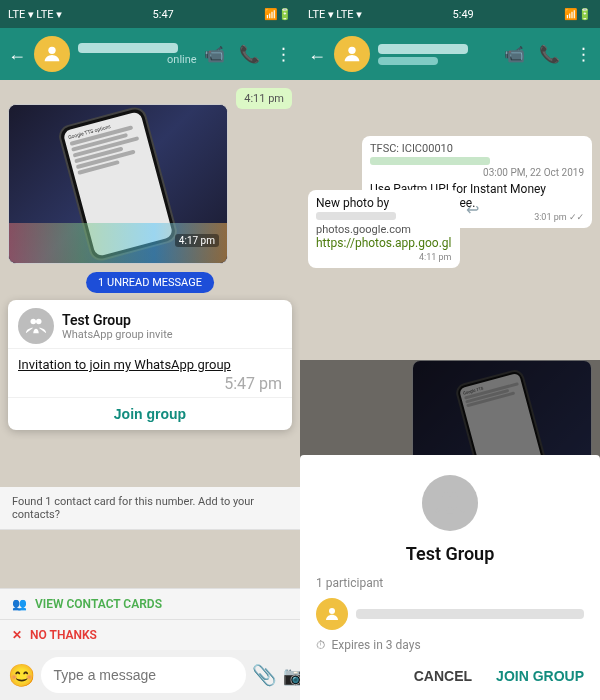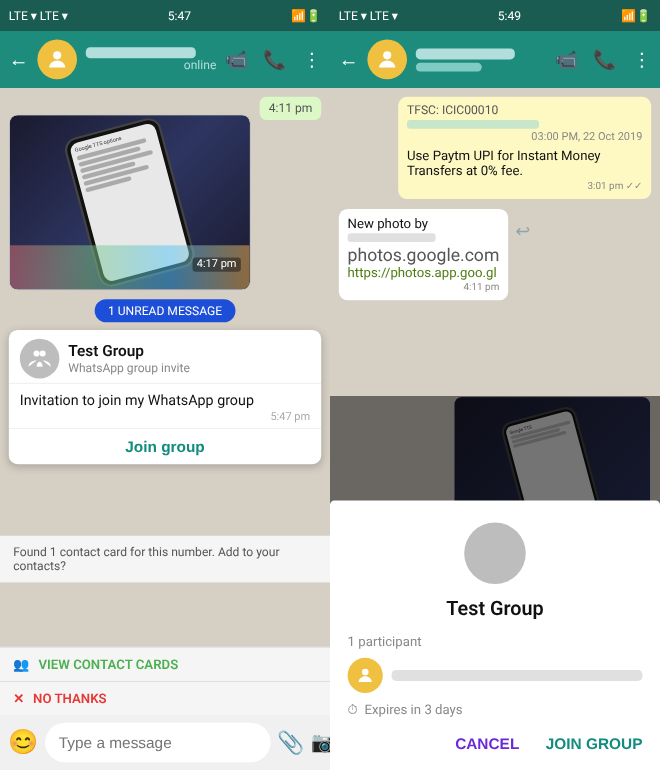--- a/index.html
+++ b/index.html
@@ -166,24 +166,25 @@
       display: flex; align-items: center; justify-content: center;
       color: white; font-size: 18px;
     }
     .invite-header-text {}
     .invite-group-name { font-size: 14px; font-weight: 600; color: #111; }
     .invite-group-sub { font-size: 11px; color: #888; }
     .invite-message {
       padding: 8px 10px 2px;
       font-size: 13px;
       color: #111;
+      text-decoration: underline;
     }
     .invite-time {
       text-align: right;
-      font-size: 10px;
+      font-size: 16px;
       color: #aaa;
       padding: 0 10px 4px;
     }
     .invite-join-btn {
       display: block;
       width: 100%;
       text-align: center;
       padding: 8px;
       color: #128c7e;
       font-size: 14px;
@@ -279,26 +280,27 @@
       flex: 1;
       background: #e5ddd5;
       position: relative;
       overflow: hidden;
     }
 
     
     .msg-bubble-right {
       position: absolute;
       right: 8px;
-      background: #fef9c3;
+      background: #ffffff;
       border-radius: 8px;
       padding: 6px 8px;
       max-width: 220px;
       font-size: 12px;
       color: #111;
+      margin-top: 48px;
     }
     .msg-bubble-right .msg-time { font-size: 9px; color: #888; text-align: right; margin-top: 2px; }
 
     .msg-bubble-incoming {
       position: absolute;
       left: 8px;
       background: white;
       border-radius: 8px;
       padding: 6px 8px;
       max-width: 220px;
@@ -391,21 +393,21 @@
     }
     .modal-btn {
       font-size: 14px;
       font-weight: 600;
       background: none;
       border: none;
       cursor: pointer;
       color: #128c7e;
       text-transform: uppercase;
     }
-    .modal-btn.cancel { color: #6d28d9; }
+    .modal-btn.cancel { color: #404040; }
     .modal-btn.join { color: #128c7e; }
   </style>
 </head>
 <body>
 
 <div class="left-panel">
 
   <div class="status-bar-left">
     <span>LTE ▾ LTE ▾</span>
     <span>5:47</span>
@@ -543,21 +545,21 @@
         <span>3:01 pm</span> ✓✓
       </div>
     </div>
 
     <div class="msg-bubble-incoming" style="top:110px;">
       <div>
         <span>New photo by</span>
         <br>
         <div style="height:8px;background:#e0e0e0;border-radius:3px;margin:2px 0;width:80px;"></div>
       </div>
-      <span style="font-size:16px;color:#555;">photos.google.com</span>
+      <span style="font-size:11px;color:#555;">photos.google.com</span>
       <br>
       <span class="msg-link">https://photos.app.goo.gl</span>
       
       <span style="position:absolute;right:-20px;top:10px;color:#90a4ae;font-size:16px;">↩</span>
       <div class="msg-time">4:11 pm</div>
     </div>
 
     <div class="right-image-msg">
       <div style="width:100%;height:100%;background:linear-gradient(135deg,#1a1a2e,#2d3561);display:flex;align-items:center;justify-content:center;">
         <div style="width:70px;height:110px;background:#111;border-radius:10px;border:2px solid #444;transform:rotate(-15deg);display:flex;flex-direction:column;overflow:hidden;">

